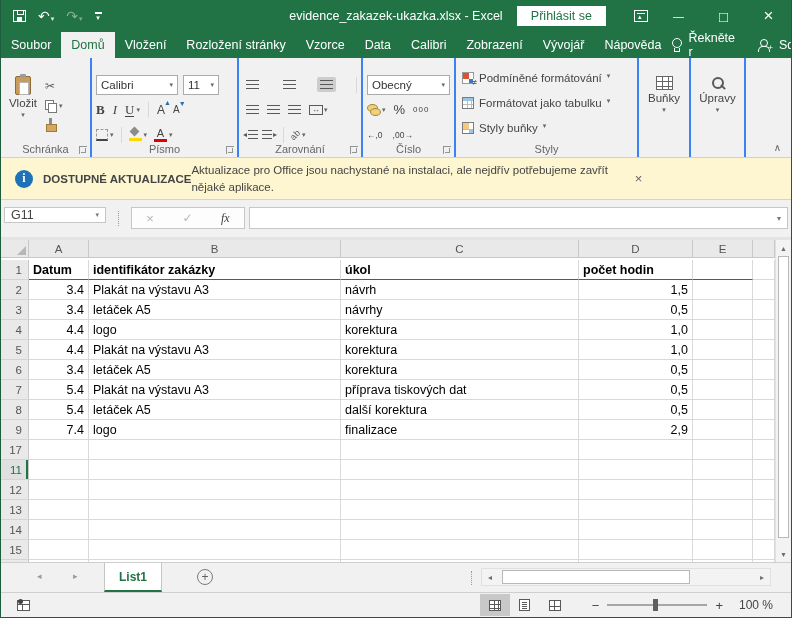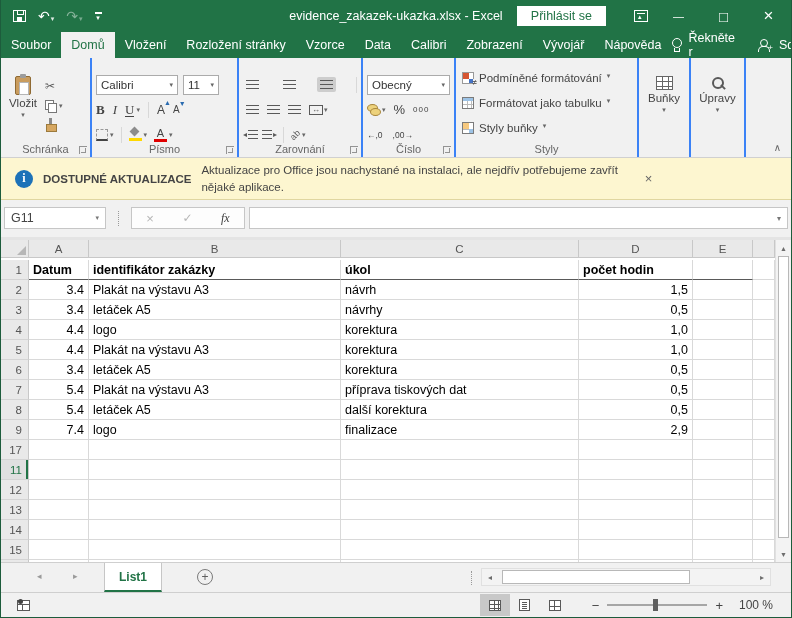--- a/index.html
+++ b/index.html
@@ -97,27 +97,27 @@
   .ftic{width:12px;height:12px;border:1px solid #7b7b7b;background:linear-gradient(#9dc3e6,#9dc3e6) 0 0/12px 3px no-repeat,linear-gradient(#bbb,#bbb) 0 6px/12px 1px no-repeat,linear-gradient(#bbb,#bbb) 4px 0/1px 12px no-repeat,linear-gradient(#bbb,#bbb) 8px 0/1px 12px no-repeat,#fff;}
   .csic{width:12px;height:12px;border:1px solid #7b7b7b;background:linear-gradient(#f7c97f,#f7c97f) 0 0/6px 6px no-repeat,linear-gradient(#9dc3e6,#9dc3e6) 6px 6px/6px 6px no-repeat,linear-gradient(#bbb,#bbb) 0 6px/12px 1px no-repeat,#fff;}
   .cellsic{width:17px;height:14px;border:1px solid #666;background:linear-gradient(#666,#666) 0 4px/17px 1px no-repeat,linear-gradient(#666,#666) 0 9px/17px 1px no-repeat,linear-gradient(#666,#666) 5px 0/1px 14px no-repeat,linear-gradient(#666,#666) 11px 0/1px 14px no-repeat,#fff;}
   .magic{position:relative;width:14px;height:14px;}
   .magic::before{content:"";position:absolute;left:1px;top:1px;width:8px;height:8px;border:2px solid #595959;border-radius:50%;}
   .magic::after{content:"";position:absolute;right:1px;bottom:0;width:2px;height:6px;background:#595959;transform:rotate(-45deg);}
   .collapse{position:absolute;right:10px;bottom:4px;font-size:10px;color:#666;}
   
   .msgbar{position:absolute;left:0;top:158px;right:0;height:42px;background:var(--msg-bg,#fdf6d0);border-bottom:1px solid #e0d6a0;display:flex;align-items:center;}
   .infoic{width:18px;height:18px;border-radius:50%;background:var(--info-blue,#1d72b8);color:#fff;font-weight:bold;font-size:12px;display:flex;align-items:center;justify-content:center;margin:0 10px 0 14px;font-family:"Liberation Serif",serif;}
-  .msgtitle{font-weight:bold;font-size:11.5px;color:#444;margin-right:10px;white-space:nowrap;}
+  .msgtitle{font-weight:bold;font-size:11.5px;color:#444;margin-right:0;white-space:nowrap;}
   .msgtext{font-size:11.5px;color:#444;width:430px;line-height:1.45;}
   .msgbtn{margin-left:auto;background:#fff;border:1px solid #ababab;font-size:11.5px;color:#444;padding:4px 14px;white-space:nowrap;}
   .msgcls{width:34px;text-align:center;font-size:13px;color:#666;}
   
   .frow{position:absolute;left:0;top:200px;right:0;height:37px;background:#f1f1f1;}
-  .namebox{position:absolute;left:3px;top:7px;width:102px;height:22px;background:#fff;border:1px solid #c6c6c6;display:flex;align-items:center;font-size:12.5px;color:#444;padding:0 6px;}
+  .namebox{position:absolute;left:3px;top:7px;width:102px;height:16px;background:#fff;border:1px solid #c6c6c6;display:flex;align-items:center;font-size:12.5px;color:#444;padding:0 6px;}
   .namebox .car{margin-left:auto;color:#777;}
   .vdots{position:absolute;left:117px;top:11px;height:15px;border-left:1px dotted #9a9a9a;}
   .fxbox{position:absolute;left:130px;top:7px;width:114px;height:22px;background:#fdfdfd;border:1px solid #c6c6c6;display:flex;align-items:center;justify-content:space-around;}
   .fx-x{color:#b5b5b5;font-size:13px;}
   .fx-ok{color:#b5b5b5;font-size:12px;}
   .fx-fx{color:#3d3d3d;font-size:12px;font-style:italic;font-family:"Liberation Serif",serif;}
   .fbar{position:absolute;left:248px;top:7px;right:3px;height:22px;background:#fff;border:1px solid #c6c6c6;display:flex;align-items:center;}
   .fbar .car{margin-left:auto;margin-right:6px;color:#777;font-size:8px;}
   .gridgap{position:absolute;left:0;top:237px;right:0;height:3px;background:#e4e4e4;}
   

